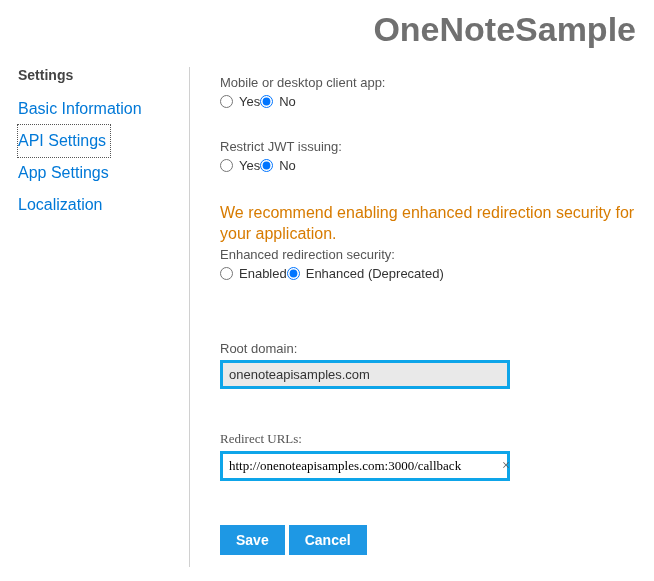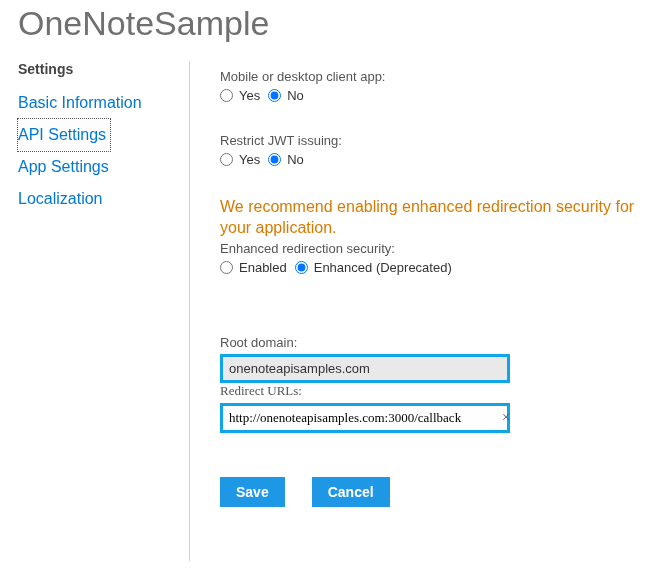--- a/index.html
+++ b/index.html
@@ -6,23 +6,24 @@
     body {
       font-family: "Segoe UI", "Segoe UI Light", Arial, sans-serif;
       background: #fff;
       color: #333;
       width: 654px;
       height: 581px;
       overflow: hidden;
     }
     .page-title {
       font-size: 34px;
-      font-weight: 400;
+      font-weight: 700;
       color: #707070;
-      padding: 4px 18px 18px 18px;
+      padding: 10px 18px 18px 18px;
+      text-align: right;
     }
     .content {
       display: flex;
       padding-left: 18px;
     }
     .sidebar {
       width: 172px;
       border-right: 1px solid #d0d0d0;
       padding-top: 0;
       min-height: 500px;
@@ -53,21 +54,20 @@
       font-size: 13px;
       color: #555;
     }
     .field-label {
       font-size: 13px;
       color: #555;
       margin-bottom: 4px;
     }
     .radio-row {
       display: flex;
-      gap: 8px;
       align-items: flex-end;
       margin-bottom: 30px;
       font-size: 13px;
       color: #333;
     }
     .radio-row input[type="radio"] {
       margin: 0 2px 0 0;
     }
     .radio-opt {
       display: inline-flex;
@@ -86,40 +86,40 @@
       width: 290px;
       font-size: 13px;
       padding: 4px 6px;
       border: 3px solid #0ea5e9;
       font-family: inherit;
     }
     .readonly-input {
       background: #e9e9e9;
       color: #333;
     }
-    .root-group { }
+    .root-group { margin-bottom: 42px; }
     .redirect-group { margin-bottom: 44px; font-family: Liberation Serif, serif; }
     .input-wrap {
       position: relative;
       width: 296px;
     }
     .input-wrap .clear-x {
       position: absolute;
       right: 6px;
       top: 50%;
       transform: translateY(-50%);
       font-size: 14px;
       color: #555;
       cursor: pointer;
       line-height: 1;
     }
     .text-input { padding-right: 22px; }
     .button-row {
       display: flex;
-      gap: 27px;
+      gap: 4px;
     }
     .btn {
       font-size: 14px;
       font-weight: 600;
       padding: 7px 16px;
       border: none;
       background: #1e98e4;
       color: #fff;
       cursor: pointer;
     }

